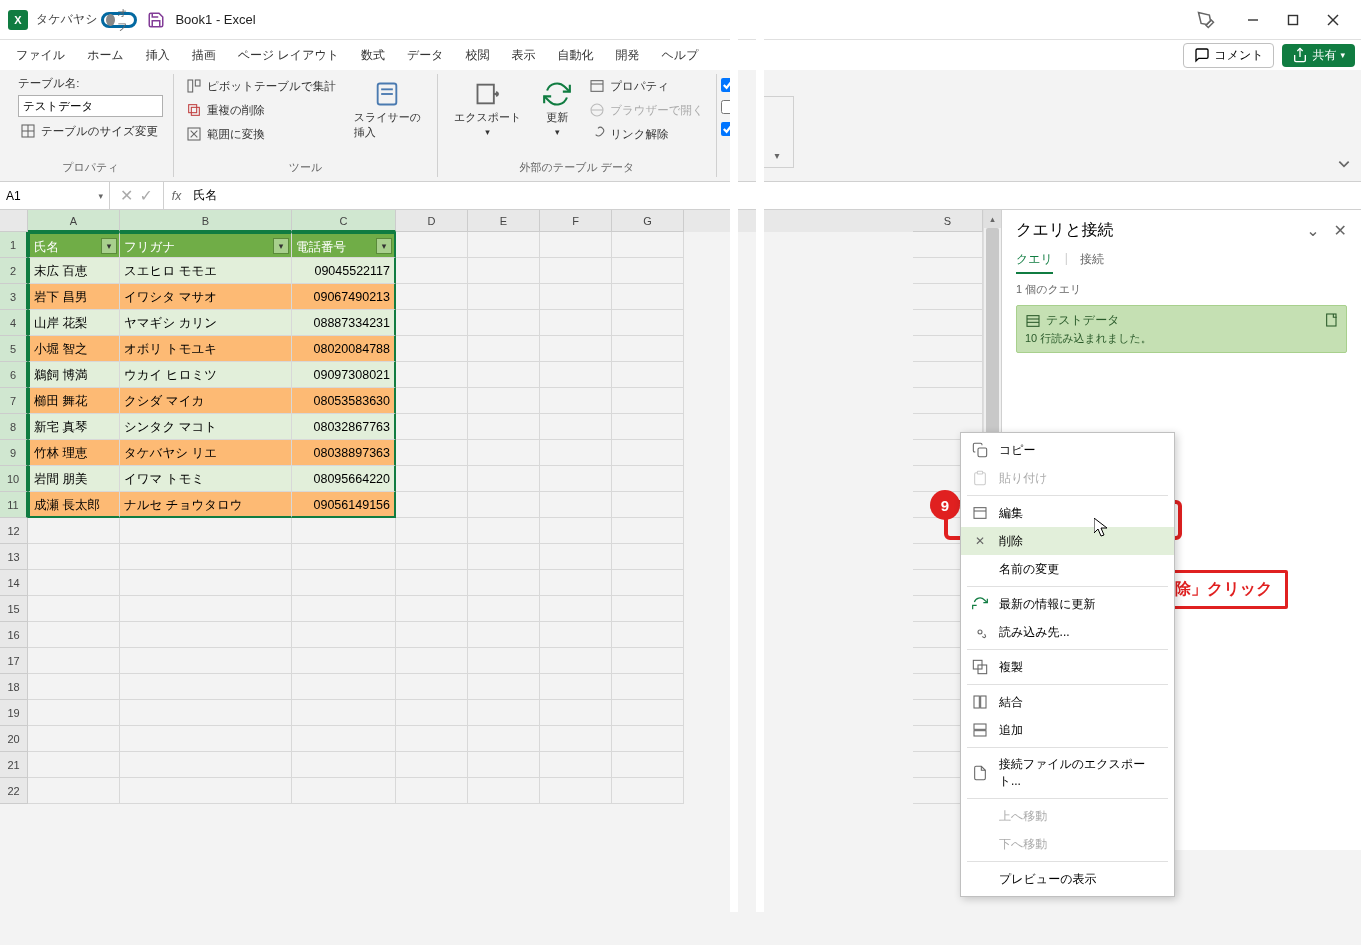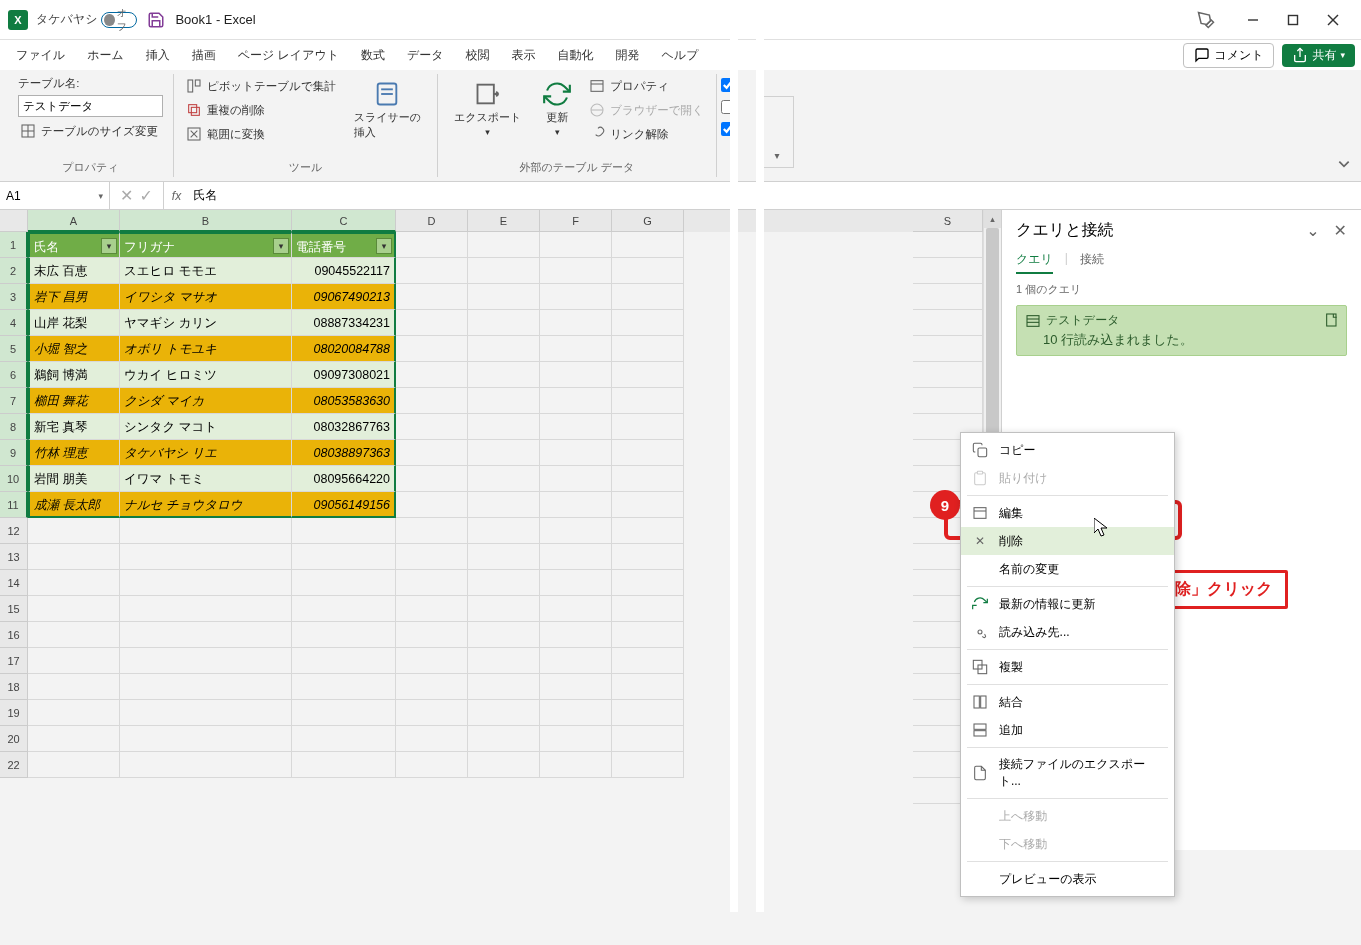--- a/index.html
+++ b/index.html
@@ -4,21 +4,21 @@
 <style>
 * { box-sizing: border-box; margin: 0; padding: 0; font-family: "Yu Gothic UI", "Meiryo", sans-serif; }
 body { background: #fff; width: 1361px; height: 945px; position: relative; overflow: hidden; }
 
 .window { position: absolute; top: 0; left: 0; width: 1361px; height: 945px; background: #f3f3f3; }
 
 
 .titlebar { display: flex; align-items: center; height: 40px; padding: 0 8px; background: #fff; border-bottom: 1px solid #e0e0e0; }
 .titlebar .excel-icon { width: 20px; height: 20px; background: #107c41; color: #fff; display: flex; align-items: center; justify-content: center; font-size: 11px; font-weight: bold; border-radius: 3px; margin-right: 8px; }
 .titlebar .autosave { font-size: 12px; color: #444; margin-right: 4px; }
-.titlebar .toggle { width: 36px; height: 16px; border: 1px solid #0369a1; border-radius: 10px; display: inline-flex; align-items: center; padding: 0 2px; margin-right: 10px; background: #fff; }
+.titlebar .toggle { width: 36px; height: 16px; border: 3px solid #0369a1; border-radius: 10px; display: inline-flex; align-items: center; padding: 0 2px; margin-right: 10px; background: #fff; }
 .titlebar .toggle-knob { width: 12px; height: 12px; border-radius: 50%; background: #888; }
 .titlebar .toggle-label { font-size: 10px; color: #666; margin-left: 2px; }
 .titlebar .save-icon { width: 18px; height: 18px; color: #823c97; margin-right: 10px; }
 .titlebar .title { font-size: 13px; color: #222; }
 .titlebar .spacer { flex: 1; }
 .titlebar .pen-icon { width: 18px; height: 18px; margin-right: 18px; color: #666; }
 .titlebar .win-btn { width: 40px; height: 30px; display: flex; align-items: center; justify-content: center; color: #333; }
 .titlebar .win-btn svg { width: 12px; height: 12px; }
 
 
@@ -71,21 +71,21 @@
 .row .rh { width: 28px; text-align: center; line-height: 26px; font-size: 11px; background: #e8e8e8; border-right: 1px solid #ccc; border-bottom: 1px solid #ccc; color: #444; }
 .row .rh.sel { background: #d0e7d0; border-right: 2px solid #107c41; }
 .row .cell { border-right: 1px solid #d8d8d8; border-bottom: 1px solid #d8d8d8; padding: 0 4px; line-height: 26px; overflow: hidden; white-space: nowrap; }
 .row .cell.num { text-align: right; }
 
 
 .thdr { background: #70ad47; color: #fff; position: relative; }
 .thdr .dd { position: absolute; right: 2px; top: 4px; width: 16px; height: 16px; background: #a8d08d; border: 1px solid #5a8a3a; display: flex; align-items: center; justify-content: center; }
 .thdr .dd::after { content: "▾"; font-size: 9px; color: #333; }
 .tr-even { background: #e2efda; }
-.tr-odd { background: #eab308; font-style: italic; }
+.tr-odd { background: #fdba74; }
 .tablecell { border-right: 1px solid #a8c090; border-bottom: 1px solid #a8c090; }
 .table-outline-right { border-right: 2px solid #107c41 !important; }
 .table-outline-bottom { border-bottom: 2px solid #107c41 !important; }
 .table-outline-top { border-top: 2px solid #107c41 !important; }
 .table-outline-left { border-left: 2px solid #107c41 !important; }
 
 
 .vscroll { width: 18px; background: #f0f0f0; border-left: 1px solid #ddd; position: relative; }
 .vscroll .arrow { height: 18px; background: #e0e0e0; display: flex; align-items: center; justify-content: center; font-size: 9px; color: #666; }
 .vscroll .thumb { position: absolute; top: 18px; left: 2px; right: 2px; height: 240px; background: #c8c8c8; border-radius: 2px; }
@@ -94,21 +94,21 @@
 .qpane { width: 360px; background: #fff; border-left: 1px solid #d0d0d0; padding: 10px 14px; position: relative; }
 .qpane-title { font-size: 16px; font-weight: 500; margin-bottom: 10px; display: flex; align-items: center; justify-content: space-between; }
 .qpane-title .controls { display: flex; gap: 14px; color: #666; }
 .qpane-tabs { display: flex; gap: 12px; margin-bottom: 8px; font-size: 12px; }
 .qpane-tabs .t { padding-bottom: 4px; color: #666; }
 .qpane-tabs .t.active { color: #107c41; border-bottom: 2px solid #107c41; }
 .qpane-tabs .sep { color: #ccc; }
 .qpane-count { font-size: 11px; color: #666; margin-bottom: 8px; }
 .query-card { background: #c5e0b3; border: 1px solid #a8d08d; border-radius: 2px; padding: 6px 8px; font-size: 12px; position: relative; }
 .query-card .qname { color: #2a5a2a; display: flex; align-items: center; gap: 5px; }
-.query-card .qstatus { color: #2a5a2a; font-size: 13px; margin-left: 18px; margin-top: 2px; }
+.query-card .qstatus { color: #2a5a2a; font-size: 11px; margin-top: 2px; }
 .query-card .qicon { position: absolute; right: 6px; top: 6px; }
 
 
 .ctxmenu { position: absolute; top: 432px; left: 960px; width: 215px; background: #fff; border: 1px solid #c0c0c0; box-shadow: 2px 2px 8px rgba(0,0,0,0.2); font-size: 12px; padding: 3px 0; z-index: 10; }
 .ctxmenu .item { display: flex; align-items: center; gap: 10px; padding: 5px 10px; }
 .ctxmenu .item.disabled { color: #aaa; }
 .ctxmenu .item .icon { width: 18px; height: 18px; display: flex; align-items: center; justify-content: center; color: #666; }
 .ctxmenu .item.disabled .icon { color: #ccc; }
 .ctxmenu .item.hover { background: #e2efda; }
 .ctxmenu .sep { height: 1px; background: #e0e0e0; margin: 3px 6px; }
@@ -546,20 +546,30 @@
             <div class="rh">20</div>
             <div class="cell  " style="width:92px"></div>
             <div class="cell  " style="width:172px"></div>
             <div class="cell  " style="width:104px"></div>
             <div class="cell  " style="width:72px"></div>
             <div class="cell  " style="width:72px"></div>
             <div class="cell  " style="width:72px"></div>
             <div class="cell  " style="width:72px"></div>
           </div>
           <div class="row">
+            <div class="rh">21</div>
+            <div class="cell  " style="width:92px"></div>
+            <div class="cell  " style="width:172px"></div>
+            <div class="cell  " style="width:104px"></div>
+            <div class="cell  " style="width:72px"></div>
+            <div class="cell  " style="width:72px"></div>
+            <div class="cell  " style="width:72px"></div>
+            <div class="cell  " style="width:72px"></div>
+          </div>
+          <div class="row">
             <div class="rh">22</div>
             <div class="cell  " style="width:92px"></div>
             <div class="cell  " style="width:172px"></div>
             <div class="cell  " style="width:104px"></div>
             <div class="cell  " style="width:72px"></div>
             <div class="cell  " style="width:72px"></div>
             <div class="cell  " style="width:72px"></div>
             <div class="cell  " style="width:72px"></div>
           </div>
         </div>

